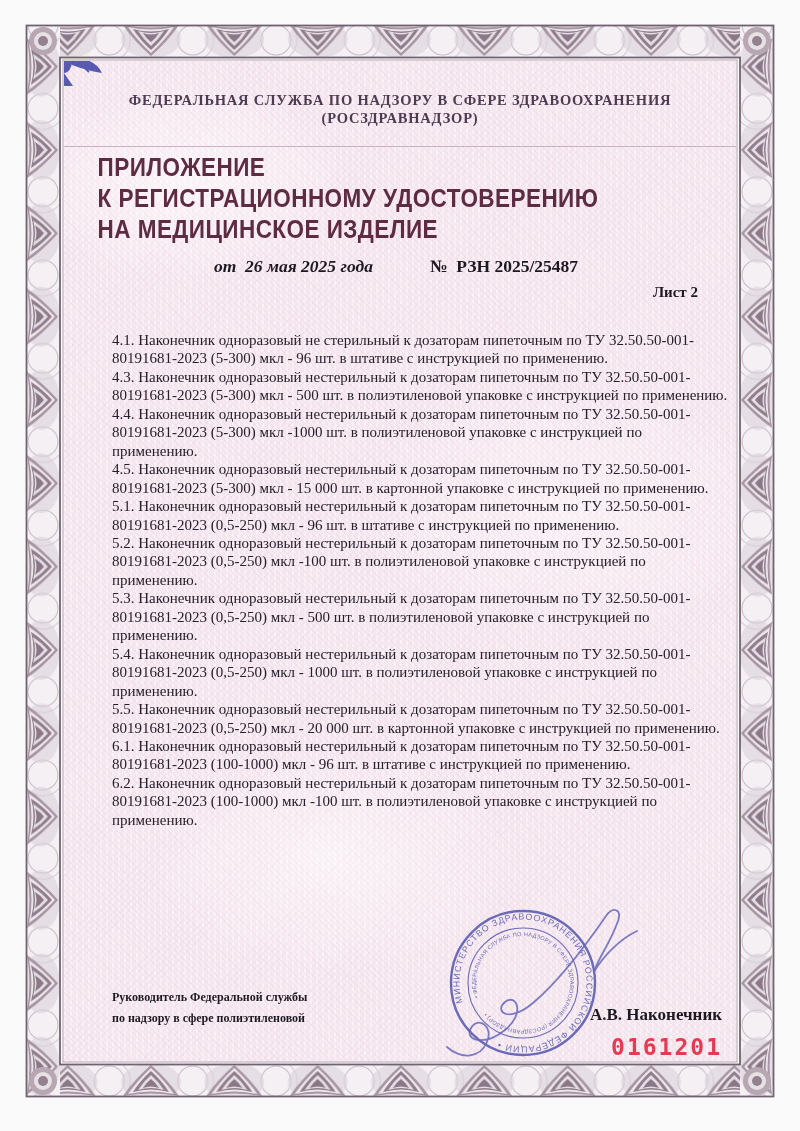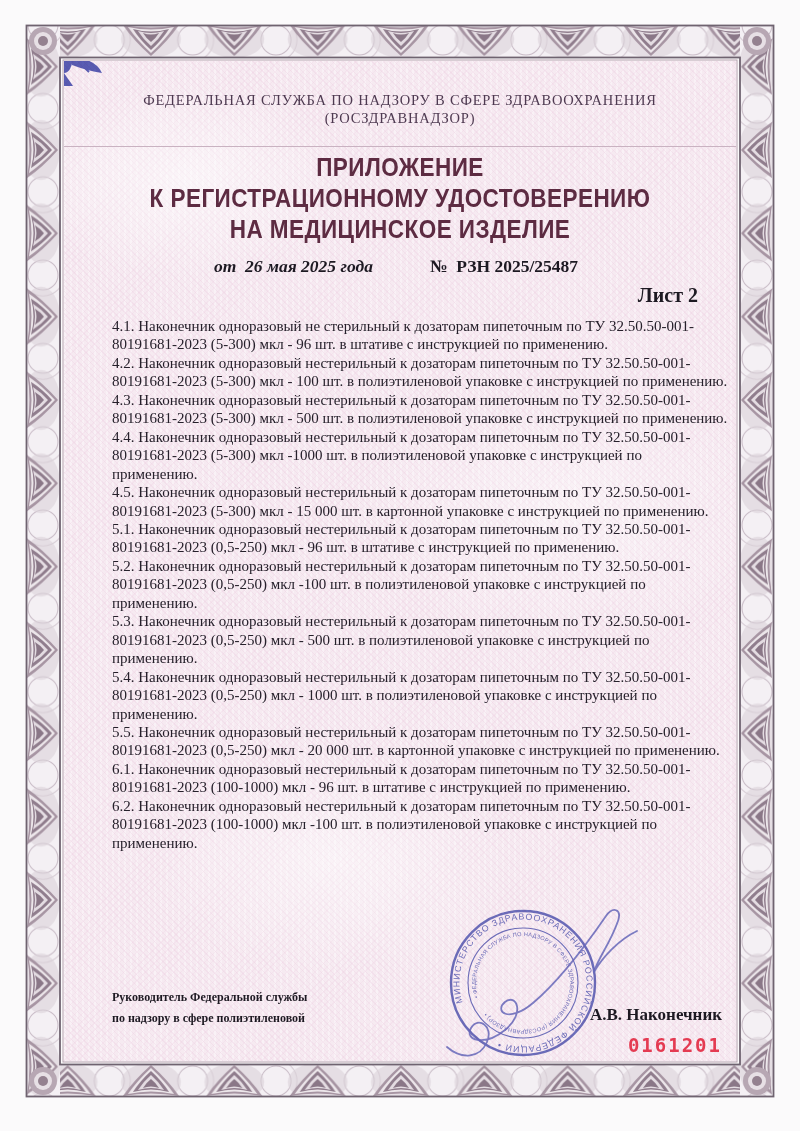--- a/index.html
+++ b/index.html
@@ -16,41 +16,41 @@
     background-image:
       radial-gradient(240px 140px at 18% 12%, rgba(255,255,255,.55), transparent 70%),
       radial-gradient(300px 180px at 75% 45%, rgba(255,255,255,.4), transparent 70%),
       radial-gradient(260px 160px at 40% 80%, rgba(255,255,255,.45), transparent 70%),
       repeating-linear-gradient(45deg, rgba(236,205,224,.33) 0 1px, transparent 1px 4px),
       repeating-linear-gradient(-45deg, rgba(240,213,229,.33) 0 1px, transparent 1px 5px),
       repeating-linear-gradient(90deg, rgba(255,255,255,.35) 0 2px, transparent 2px 6px);
   }
   .agency{
     text-align:center;color:#4e3a51;font-size:14.5px;letter-spacing:.8px;
-    line-height:18px;margin:0;font-weight:normal;
+    line-height:18px;margin:0;font-weight:bold;
   }
   .agency-wrap{position:absolute;left:0;top:30px;width:100%;}
   .divider{position:absolute;left:0;top:85px;width:100%;height:1px;background:#c9b2c1;}
-  .title-wrap{position:absolute;left:0;top:91px;width:100%;text-align:center;color:#5d2b42;}
+  .title-wrap{position:absolute;left:0;top:91px;width:100%;color:#5d2b42;}
   .title-line{
     font-family:"Liberation Sans", sans-serif;font-weight:bold;
     font-size:25px;line-height:31px;transform:scaleX(.9);letter-spacing:.5px;white-space:nowrap;
   }
   .meta-row{position:absolute;left:0;top:195px;width:100%;font-weight:bold;color:#1d1922;font-size:17.5px;}
   .meta-date{position:absolute;left:150px;white-space:pre;font-style:italic;}
   .meta-number{position:absolute;left:366px;white-space:pre;}
-  .sheet{position:absolute;right:38px;top:223px;font-weight:bold;color:#1d1922;font-size:20px;white-space:pre;}
-  .items{position:absolute;left:48px;top:256px;width:618px;color:#26202b;}
+  .sheet{position:absolute;right:38px;top:223px;font-weight:bold;color:#1d1922;font-size:15px;white-space:pre;}
+  .items{position:absolute;left:48px;top:270px;width:618px;color:#26202b;}
   .items p{margin:0;font-size:15px;line-height:18.45px;}
   .footer-role{position:absolute;left:48px;top:926px;font-weight:bold;color:#1d1922;font-size:12px;line-height:21px;}
   .signatory{position:absolute;right:14px;top:944px;font-weight:bold;color:#1d1922;font-size:17px;}
   .serial{
     position:absolute;right:14px;top:973px;
     font-family:"DejaVu Sans Mono", monospace;font-weight:bold;
-    color:#e43b52;font-size:19px;letter-spacing:2px;
+    color:#e43b52;font-size:23px;letter-spacing:2px;
   }
   .overlay-svg{position:absolute;left:0;top:0;width:672px;height:1000px;mix-blend-mode:multiply;opacity:.92;pointer-events:none;}
   .stamp-text{font-family:"Liberation Sans", sans-serif;fill:#4d55b5;}
 </style>
 </head>
 <body>
 
 <svg class="border-svg" width="800" height="1131" viewBox="0 0 800 1131">
   <defs>
     <g id="shellD">
@@ -142,21 +142,20 @@
 
   <div class="meta-row">
     <span class="meta-date">от  26 мая 2025 года</span>
     <span class="meta-number">№  РЗН 2025/25487</span>
   </div>
 
   <div class="sheet">Лист 2</div>
 
   <div class="items">
       <p>4.1. Наконечник одноразовый не стерильный к дозаторам пипеточным по ТУ 32.50.50-001-80191681-2023 (5-300) мкл - 96 шт. в штативе с инструкцией по применению.</p>
-      <p>4.2. Наконечник одноразовый нестерильный к дозаторам пипеточным по ТУ 32.50.50-001-80191681-2023 (5-300) мкл - 100 шт. в полиэтиленовой упаковке с инструкцией по применению.</p>
       <p>4.3. Наконечник одноразовый нестерильный к дозаторам пипеточным по ТУ 32.50.50-001-80191681-2023 (5-300) мкл - 500 шт. в полиэтиленовой упаковке с инструкцией по применению.</p>
       <p>4.4. Наконечник одноразовый нестерильный к дозаторам пипеточным по ТУ 32.50.50-001-80191681-2023 (5-300) мкл -1000 шт. в полиэтиленовой упаковке с инструкцией по применению.</p>
       <p>4.5. Наконечник одноразовый нестерильный к дозаторам пипеточным по ТУ 32.50.50-001-80191681-2023 (5-300) мкл - 15 000 шт. в картонной упаковке с инструкцией по применению.</p>
       <p>5.1. Наконечник одноразовый нестерильный к дозаторам пипеточным по ТУ 32.50.50-001-80191681-2023 (0,5-250) мкл - 96 шт. в штативе с инструкцией по применению.</p>
       <p>5.2. Наконечник одноразовый нестерильный к дозаторам пипеточным по ТУ 32.50.50-001-80191681-2023 (0,5-250) мкл -100 шт. в полиэтиленовой упаковке с инструкцией по применению.</p>
       <p>5.3. Наконечник одноразовый нестерильный к дозаторам пипеточным по ТУ 32.50.50-001-80191681-2023 (0,5-250) мкл - 500 шт. в полиэтиленовой упаковке с инструкцией по применению.</p>
       <p>5.4. Наконечник одноразовый нестерильный к дозаторам пипеточным по ТУ 32.50.50-001-80191681-2023 (0,5-250) мкл - 1000 шт. в полиэтиленовой упаковке с инструкцией по применению.</p>
       <p>5.5. Наконечник одноразовый нестерильный к дозаторам пипеточным по ТУ 32.50.50-001-80191681-2023 (0,5-250) мкл - 20 000 шт. в картонной упаковке с инструкцией по применению.</p>
       <p>6.1. Наконечник одноразовый нестерильный к дозаторам пипеточным по ТУ 32.50.50-001-80191681-2023 (100-1000) мкл - 96 шт. в штативе с инструкцией по применению.</p>
       <p>6.2. Наконечник одноразовый нестерильный к дозаторам пипеточным по ТУ 32.50.50-001-80191681-2023 (100-1000) мкл -100 шт. в полиэтиленовой упаковке с инструкцией по применению.</p>

